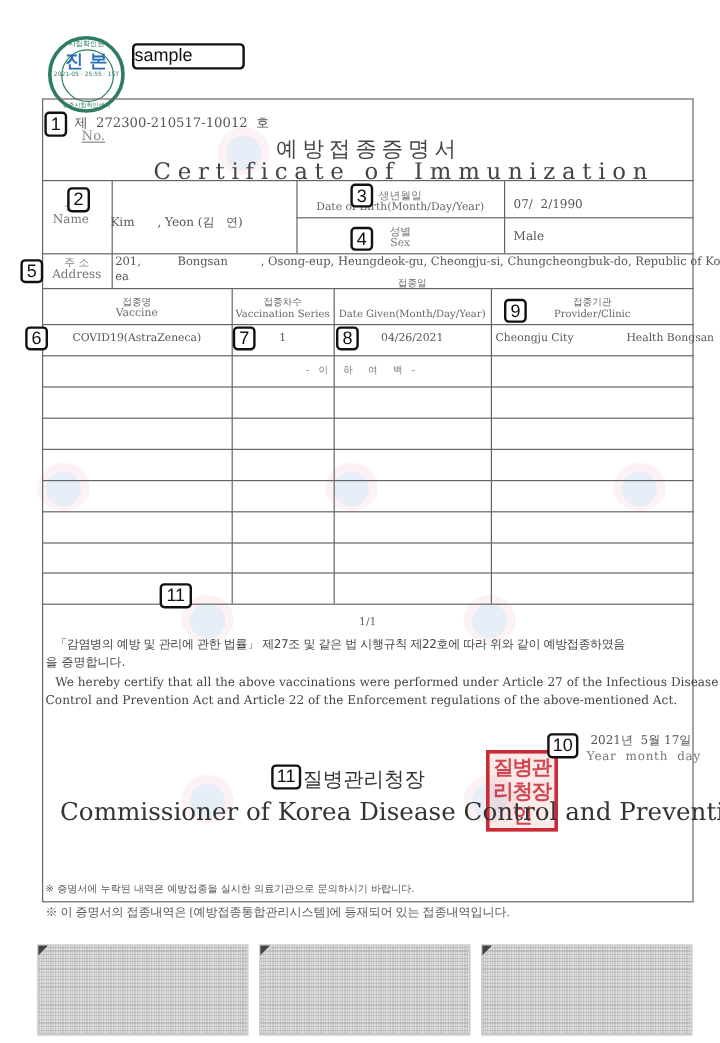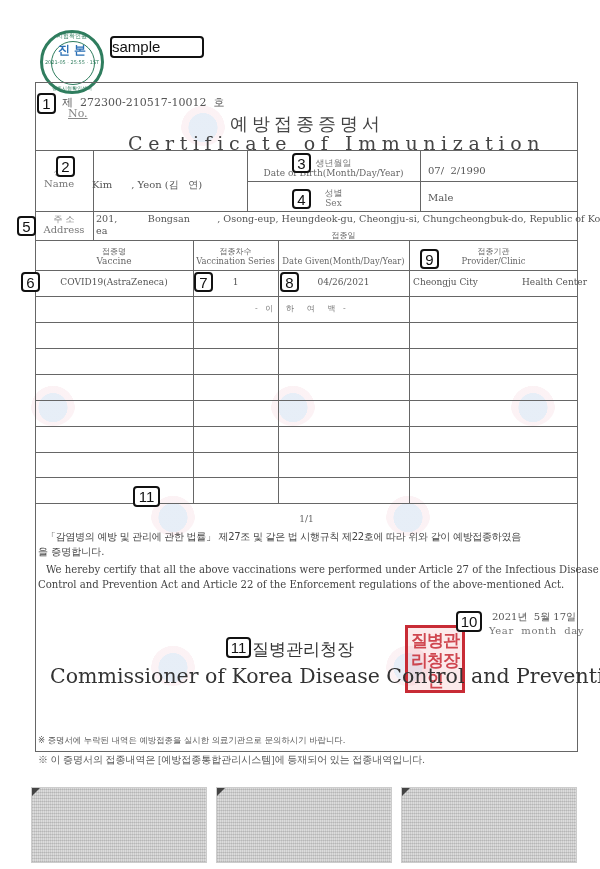--- a/index.html
+++ b/index.html
@@ -9,21 +9,21 @@
   .badge{position:absolute;border:2.5px solid #111;border-radius:4px;background:#fff;
          font-family:"Liberation Sans",sans-serif;color:#111;font-size:15px;line-height:17px;
          text-align:center;box-sizing:border-box;}
   .sample{position:absolute;left:110px;top:36px;width:94px;height:22px;border:2.5px solid #111;
           border-radius:4px;font-family:"Liberation Sans",sans-serif;font-size:15px;line-height:17px;
           padding-left:0;box-sizing:border-box;color:#111;}
   .stamp{position:absolute;left:40px;top:30px;width:64px;height:64px;border-radius:50%;
          border:3px solid #2f7d5e;box-sizing:border-box;background:#fff;}
   .stamp-inner{position:absolute;left:8px;top:8px;width:42px;height:42px;border-radius:50%;
          border:1px solid #2f7d5e;}
-  .stamp-t1{position:absolute;left:0;top:9px;width:100%;text-align:center;font-size:12px;
+  .stamp-t1{position:absolute;left:0;top:9px;width:100%;text-align:center;font-size:15px;
          color:#2a6fb5;font-family:"DejaVu Sans",sans-serif;font-weight:bold;}
   .stamp-t2{position:absolute;left:0;top:26px;width:100%;text-align:center;font-size:5px;color:#2f7d5e;
          font-family:"DejaVu Sans",sans-serif;}
   .stamp-ring{position:absolute;left:0;top:-1px;width:100%;text-align:center;font-size:6px;color:#2f7d5e;
          font-family:"DejaVu Sans",sans-serif;}
   .stamp-ring2{position:absolute;left:0;bottom:0px;width:100%;text-align:center;font-size:5px;color:#2f7d5e;
          font-family:"DejaVu Sans",sans-serif;}
   .frame{position:absolute;left:35px;top:82px;width:543px;height:670px;border:1px solid #666;box-sizing:border-box;}
   .hl{position:absolute;height:1px;background:#666;}
   .vl{position:absolute;width:1px;background:#666;}
@@ -114,21 +114,21 @@
   <div class="cell-text center" style="left:278px;top:230px;width:131px;font-size:8px;color:#666;text-align:center;">접종일</div>
   <div class="cell-text center" style="left:278px;top:256px;width:131px;font-size:8.4px;color:#666;">Date Given(Month/Day/Year)</div>
   <div class="cell-text center" style="left:409px;top:246px;width:169px;font-size:8px;color:#666;">접종기관</div>
   <div class="cell-text center" style="left:409px;top:256px;width:169px;font-size:8.4px;color:#666;">Provider/Clinic</div>
 
   <div>
     <div class="cell-text center" style="left:35px;top:277px;width:158px;font-size:9px;">COVID19(AstraZeneca)</div>
     <div class="cell-text center" style="left:193px;top:277px;width:85px;font-size:9px;">1</div>
     <div class="cell-text center" style="left:278px;top:277px;width:131px;font-size:9px;">04/26/2021</div>
     <div class="cell-text" style="left:413px;top:277px;font-size:9px;">Cheongju City</div>
-    <div class="cell-text" style="left:522px;top:277px;font-size:9px;">Health Center</div>
+    <div class="cell-text" style="left:522px;top:277px;font-size:9px;">Health Bongsan</div>
   </div>
   <div class="hl" style="left:35px;top:296px;width:543px;"></div>
 
   <div class="cell-text" style="left:255px;top:303px;font-size:8px;color:#777;white-space:pre;">-   이     하     여     백   -</div>
   <div class="hl" style="left:35px;top:322px;width:543px;"></div>
   <div class="hl" style="left:35px;top:348px;width:543px;"></div>
   <div class="hl" style="left:35px;top:374px;width:543px;"></div>
   <div class="hl" style="left:35px;top:400px;width:543px;"></div>
   <div class="hl" style="left:35px;top:426px;width:543px;"></div>
   <div class="hl" style="left:35px;top:452px;width:543px;"></div>

